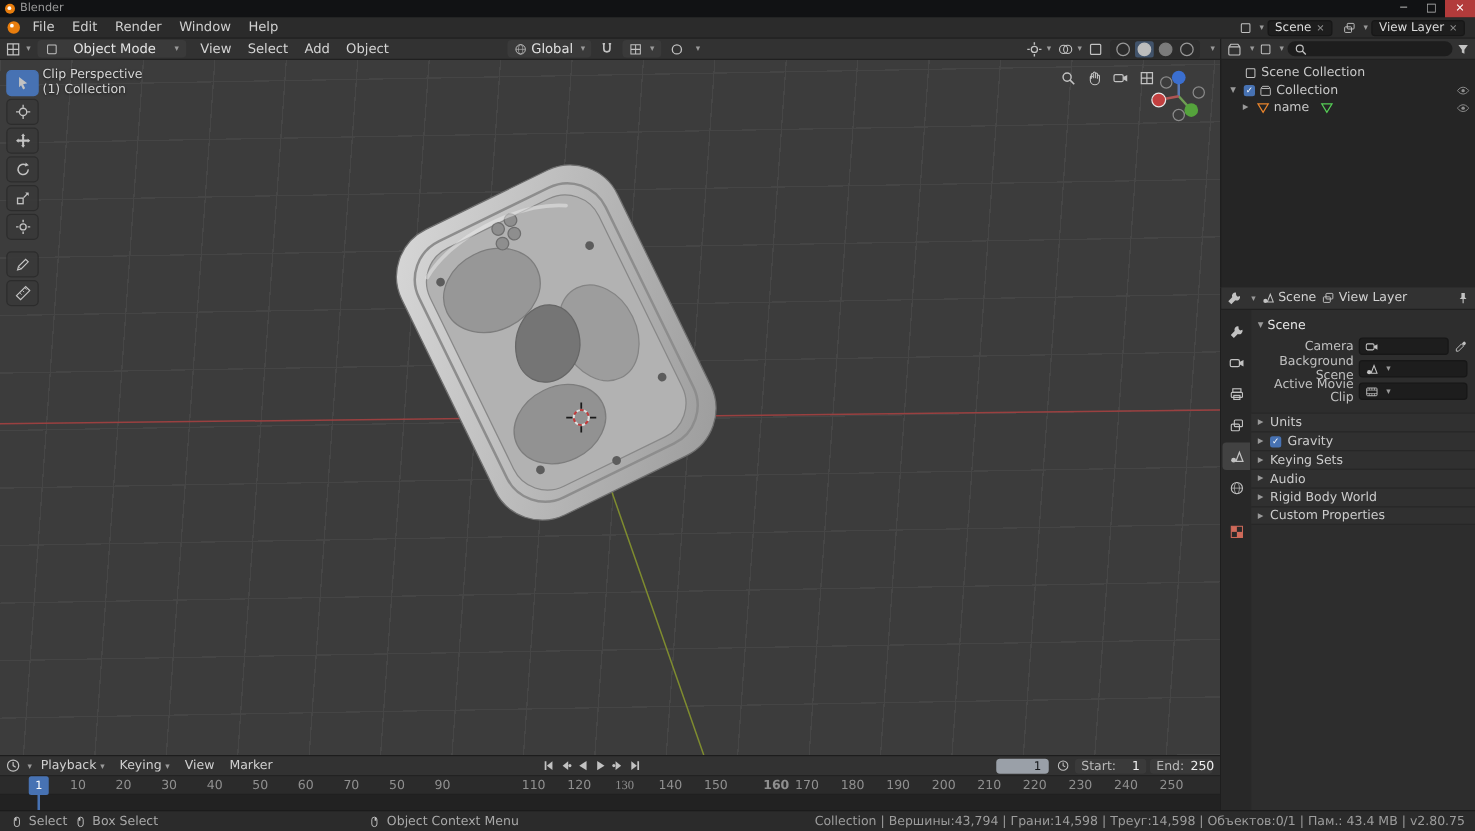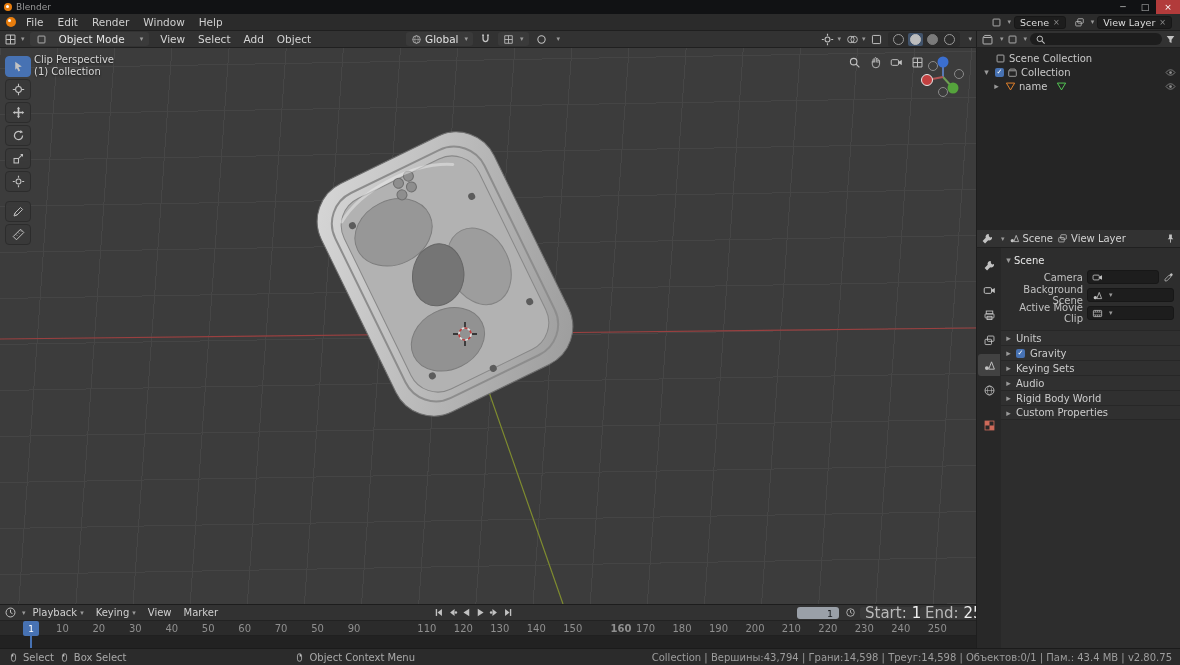--- a/index.html
+++ b/index.html
@@ -53,21 +53,21 @@
 .nav-btn{width:16px;height:16px;display:flex;align-items:center;justify-content:center;color:#c8c8c8;}
 #gizmo{position:absolute;left:916px;top:2px;}
 
 #timeline{position:absolute;left:0;top:604px;width:976px;height:44px;background:#232323;border-top:1px solid #1d1d1d;}
 #tl-header{position:relative;height:16px;background:#323232;display:flex;align-items:center;gap:2px;padding:0 4px;border-bottom:1px solid #222;font-size:10px;}
 .tl-menu{padding:0 5px;color:#d0d0d0;display:flex;align-items:center;}
 #transport{position:absolute;left:432px;top:1px;display:flex;gap:1px;}
 .tr-btn{width:13px;height:13px;color:#cfcfcf;display:flex;align-items:center;justify-content:center;}
 .tl-frame{position:absolute;left:797px;top:2px;width:42px;height:12px;background:#9aa0a8;border-radius:3px;color:#16181b;font-size:9.5px;display:flex;align-items:center;justify-content:flex-end;padding:0 6px;}
 .tl-clock{position:absolute;left:845px;top:2px;}
-.tl-range{position:absolute;top:2px;height:12px;background:#3a3a3a;border-radius:3px;font-size:15px;display:flex;align-items:center;justify-content:space-between;padding:0 5px;color:#b9b9b9;}
+.tl-range{position:absolute;top:2px;height:12px;background:#3a3a3a;border-radius:3px;font-size:10px;display:flex;align-items:center;justify-content:space-between;padding:0 5px;color:#b9b9b9;}
 .tl-range b{color:#efefef;font-weight:normal;margin-left:5px;}
 #tl-ruler{position:relative;height:15px;background:#2b2b2b;border-bottom:1px solid #202020;}
 .tick{position:absolute;top:2px;transform:translateX(-50%);font-size:10px;color:#8f8f8f;}
 #playhead{position:absolute;left:23px;top:0;width:16px;height:15px;background:#4772b3;border-radius:2px;color:#fff;font-size:9px;display:flex;align-items:center;justify-content:center;z-index:2;}
 #tl-track{position:relative;height:12px;background:#222222;}
 #playhead-line{position:absolute;left:30px;top:0;width:2px;height:12px;background:#4772b3;}
 
 #outliner-header{position:absolute;left:976px;top:31px;width:204px;height:17px;background:#323232;border-left:1px solid #1e1e1e;border-bottom:1px solid #202020;display:flex;align-items:center;gap:3px;padding:0 4px;}
 .search-pill{display:flex;align-items:center;gap:3px;background:#1d1d1d;border-radius:7px;height:12px;flex:1;padding:0 5px;}
 #outliner-body{position:absolute;left:976px;top:48px;width:204px;height:182px;background:#252525;border-left:1px solid #1e1e1e;padding-top:3px;font-size:10px;}
@@ -570,21 +570,21 @@
         <span class="tick" style="left: 135.305px;">30</span>
         <span class="tick" style="left: 171.755px;">40</span>
         <span class="tick" style="left: 208.205px;">50</span>
         <span class="tick" style="left: 244.655px;">60</span>
         <span class="tick" style="left: 281.105px;">70</span>
         <span class="tick" style="left: 317.555px;">50</span>
         <span class="tick" style="left: 354.005px;">90</span>
         <span class="tick" style="left: 390.455px; margin-top: 40px;">100</span>
         <span class="tick" style="left: 426.905px;">110</span>
         <span class="tick" style="left: 463.355px;">120</span>
-        <span class="tick" style="left: 499.805px;">130</span>
+        <span class="tick" style="left: 499.805px; font-family: Liberation Serif, serif;">130</span>
         <span class="tick" style="left: 536.255px;">140</span>
         <span class="tick" style="left: 572.705px;">150</span>
         <span class="tick" style="left: 621px; font-weight: bold;">160</span>
         <span class="tick" style="left: 645.605px;">170</span>
         <span class="tick" style="left: 682.055px;">180</span>
         <span class="tick" style="left: 718.505px;">190</span>
         <span class="tick" style="left: 754.955px;">200</span>
         <span class="tick" style="left: 791.405px;">210</span>
         <span class="tick" style="left: 827.855px;">220</span>
         <span class="tick" style="left: 864.305px;">230</span>

